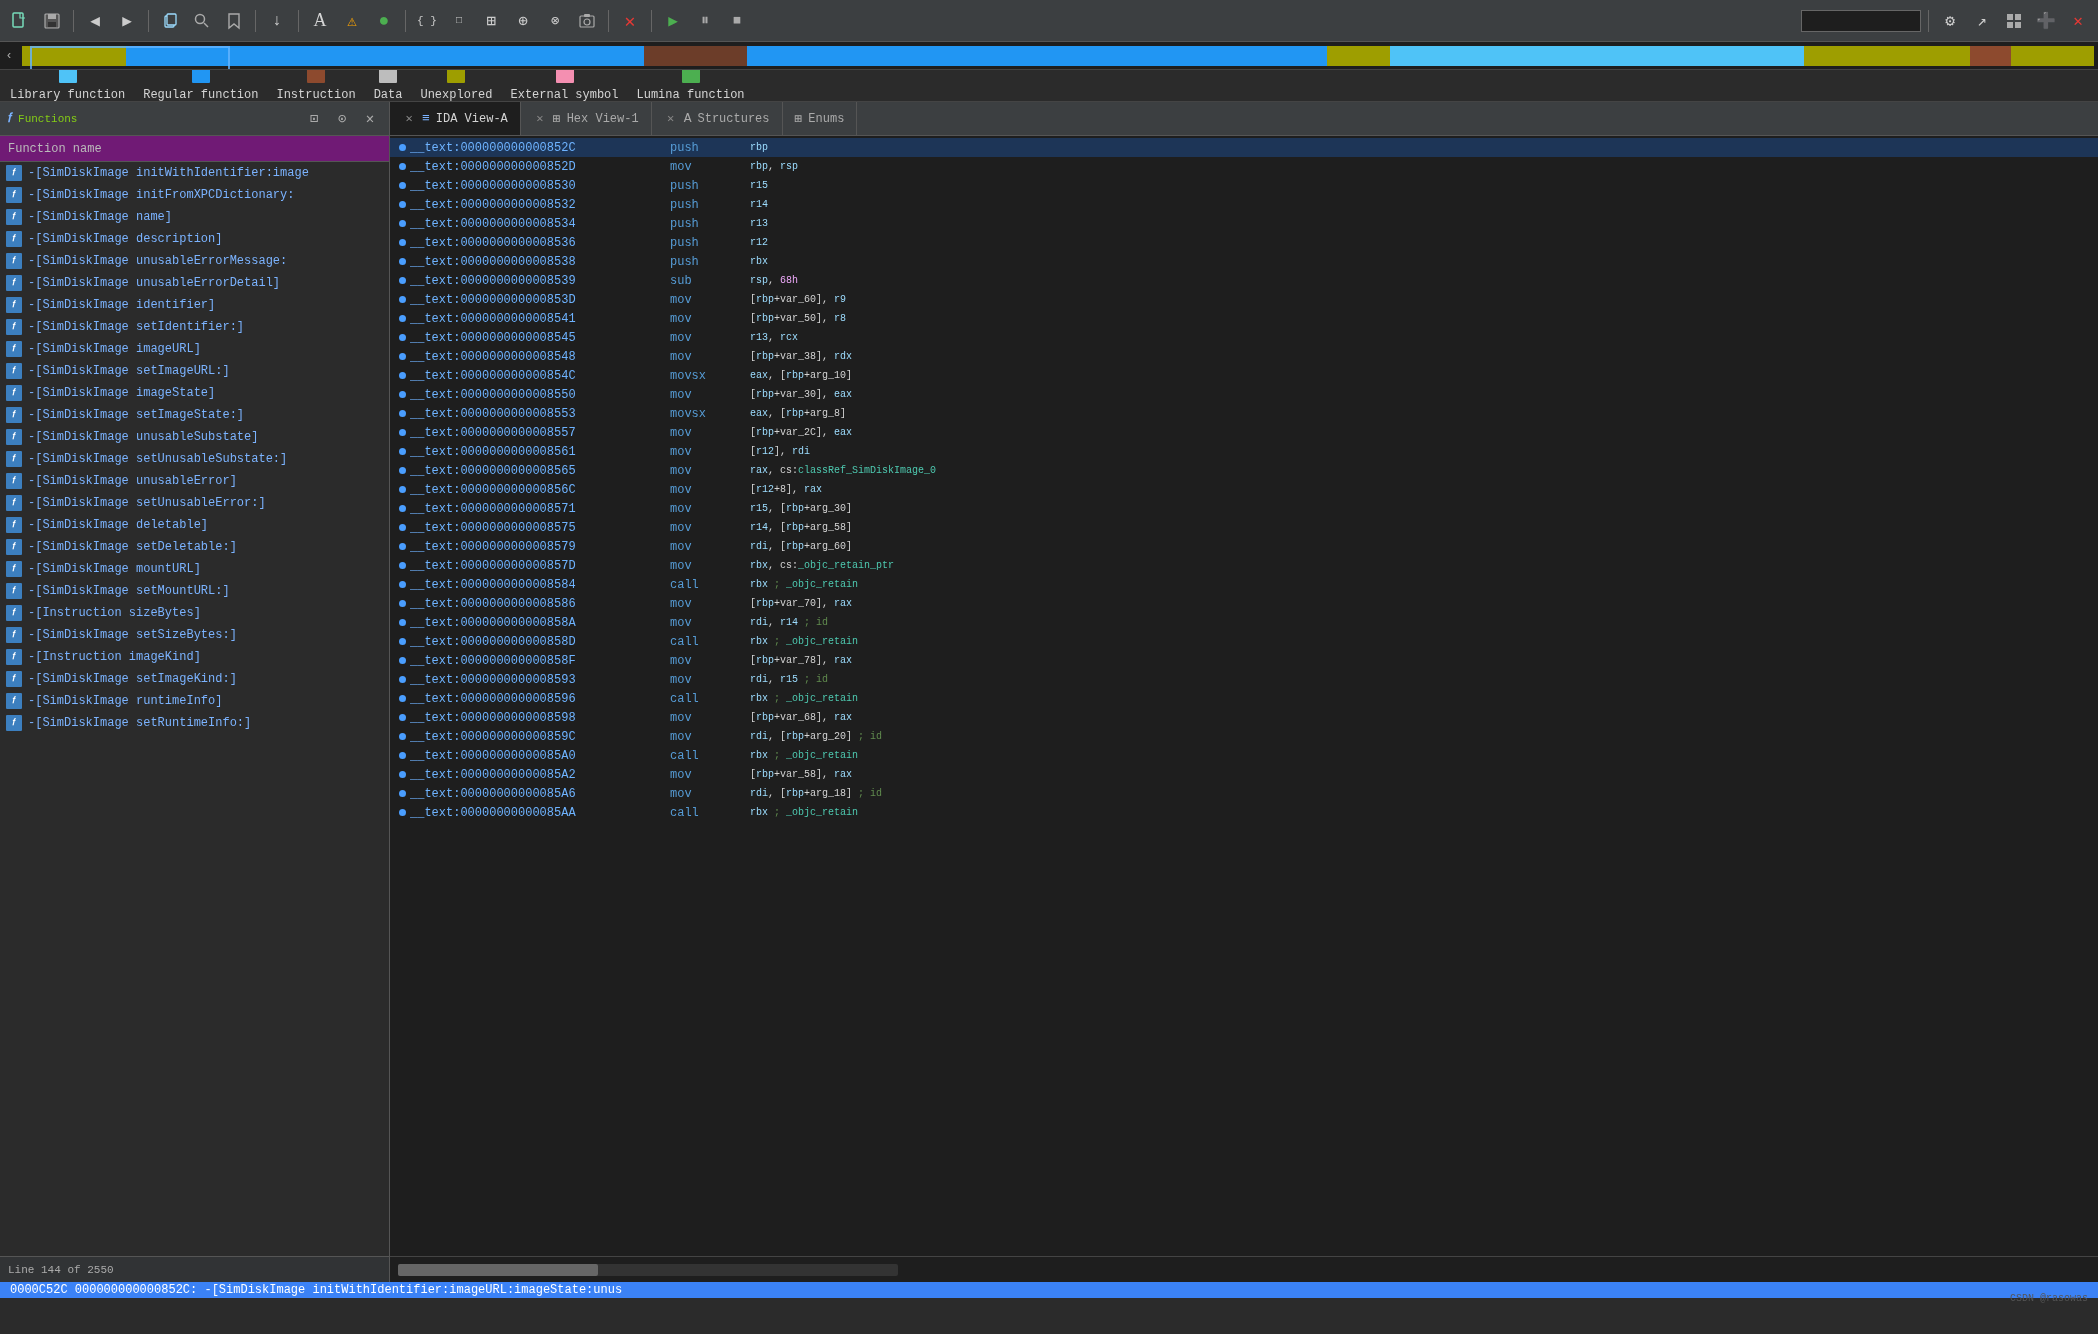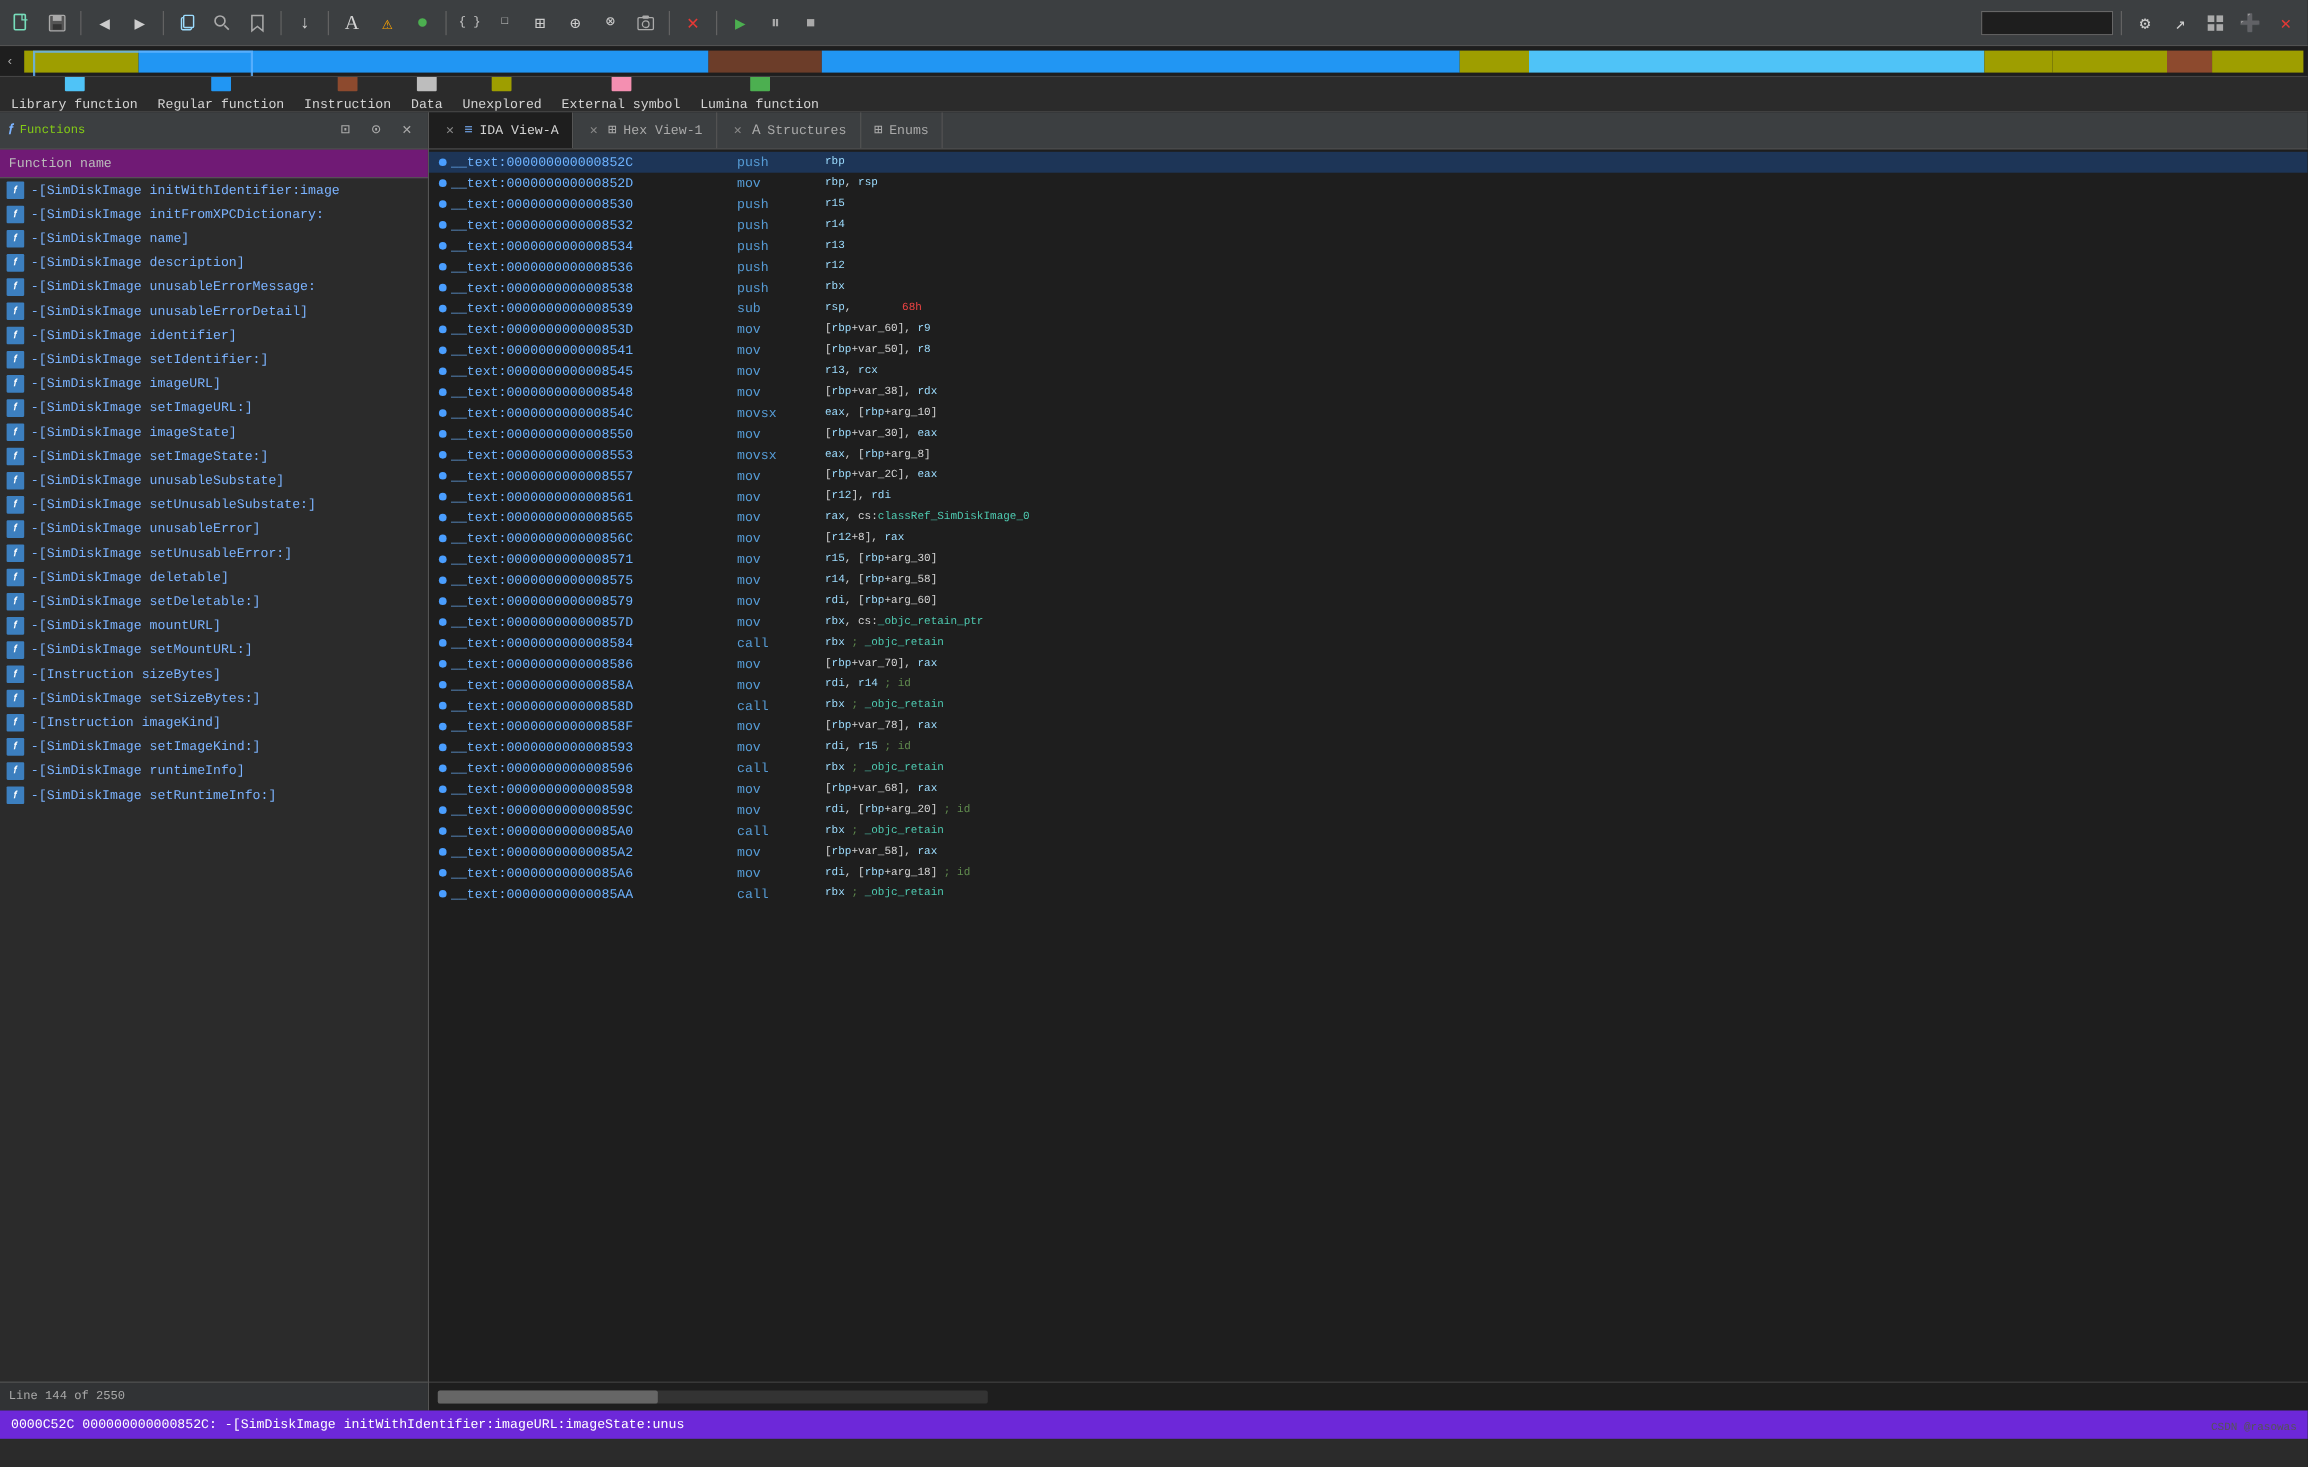--- a/index.html
+++ b/index.html
@@ -272,26 +272,26 @@
       font-size: 12px;
       flex-shrink: 0;
     }
     .ops-col {
       color: #d4d4d4;
       font-size: 10px;
     }
     .ops-col .reg { color: #9cdcfe; }
     .ops-col .comment { color: #608b4e; }
     .ops-col .sym { color: #4ec9b0; }
-    .ops-col .num { color: #ef4444; margin-left: 40px; }
+    .ops-col .num { color: #f0abfc; }
 
     
     #status-bar {
-      height: 26px;
-      background: #6d28d9;
+      height: 16px;
+      background: #3b82f6;
       display: flex;
       align-items: center;
       padding: 0 10px;
       font-size: 12px;
       color: white;
     }
 
     
     #bottom-bar {
       height: 26px;

